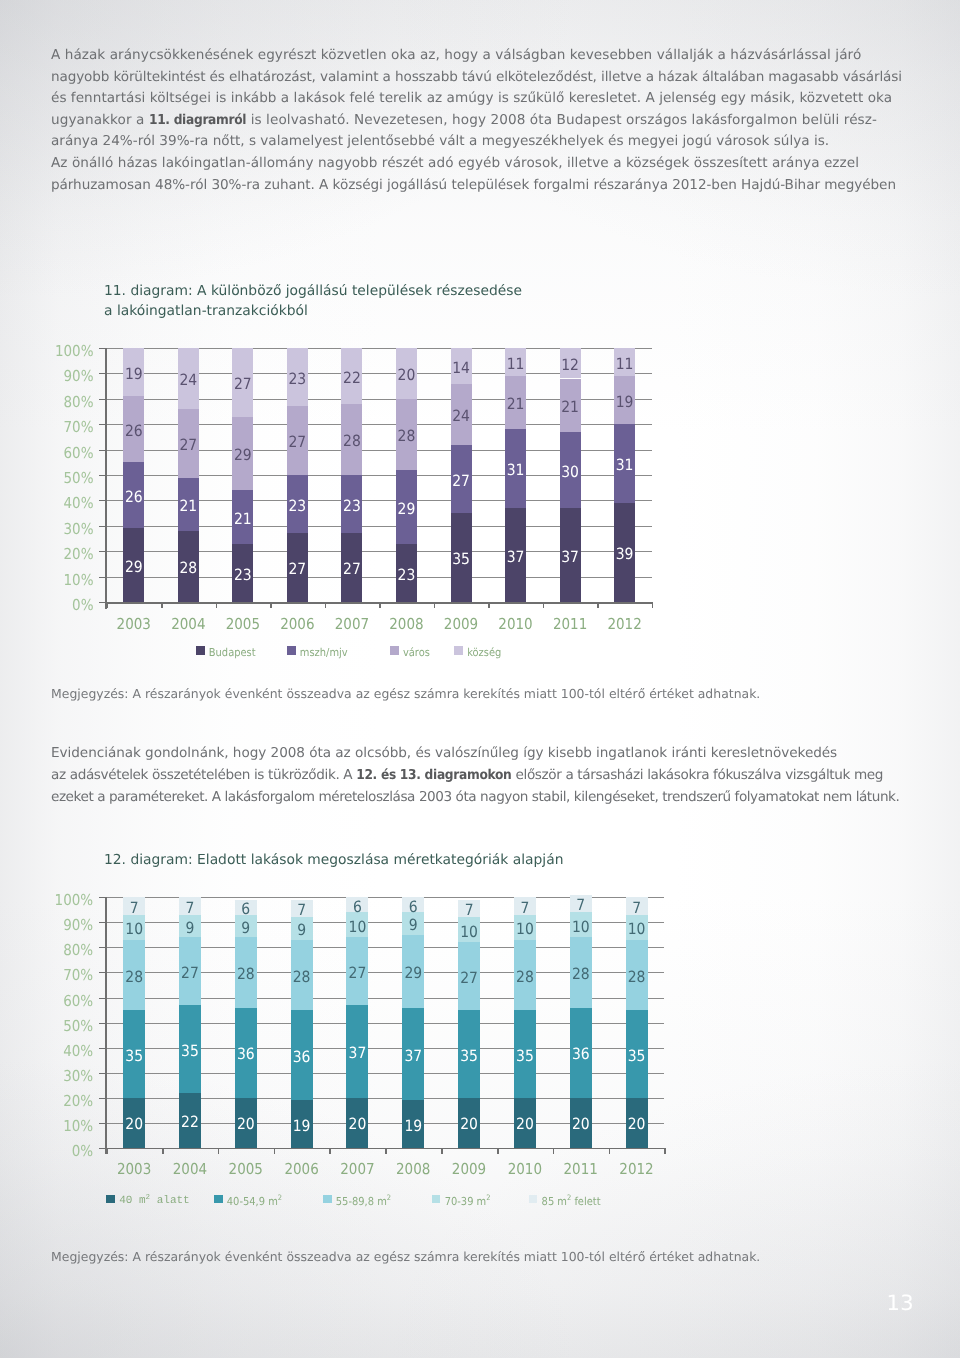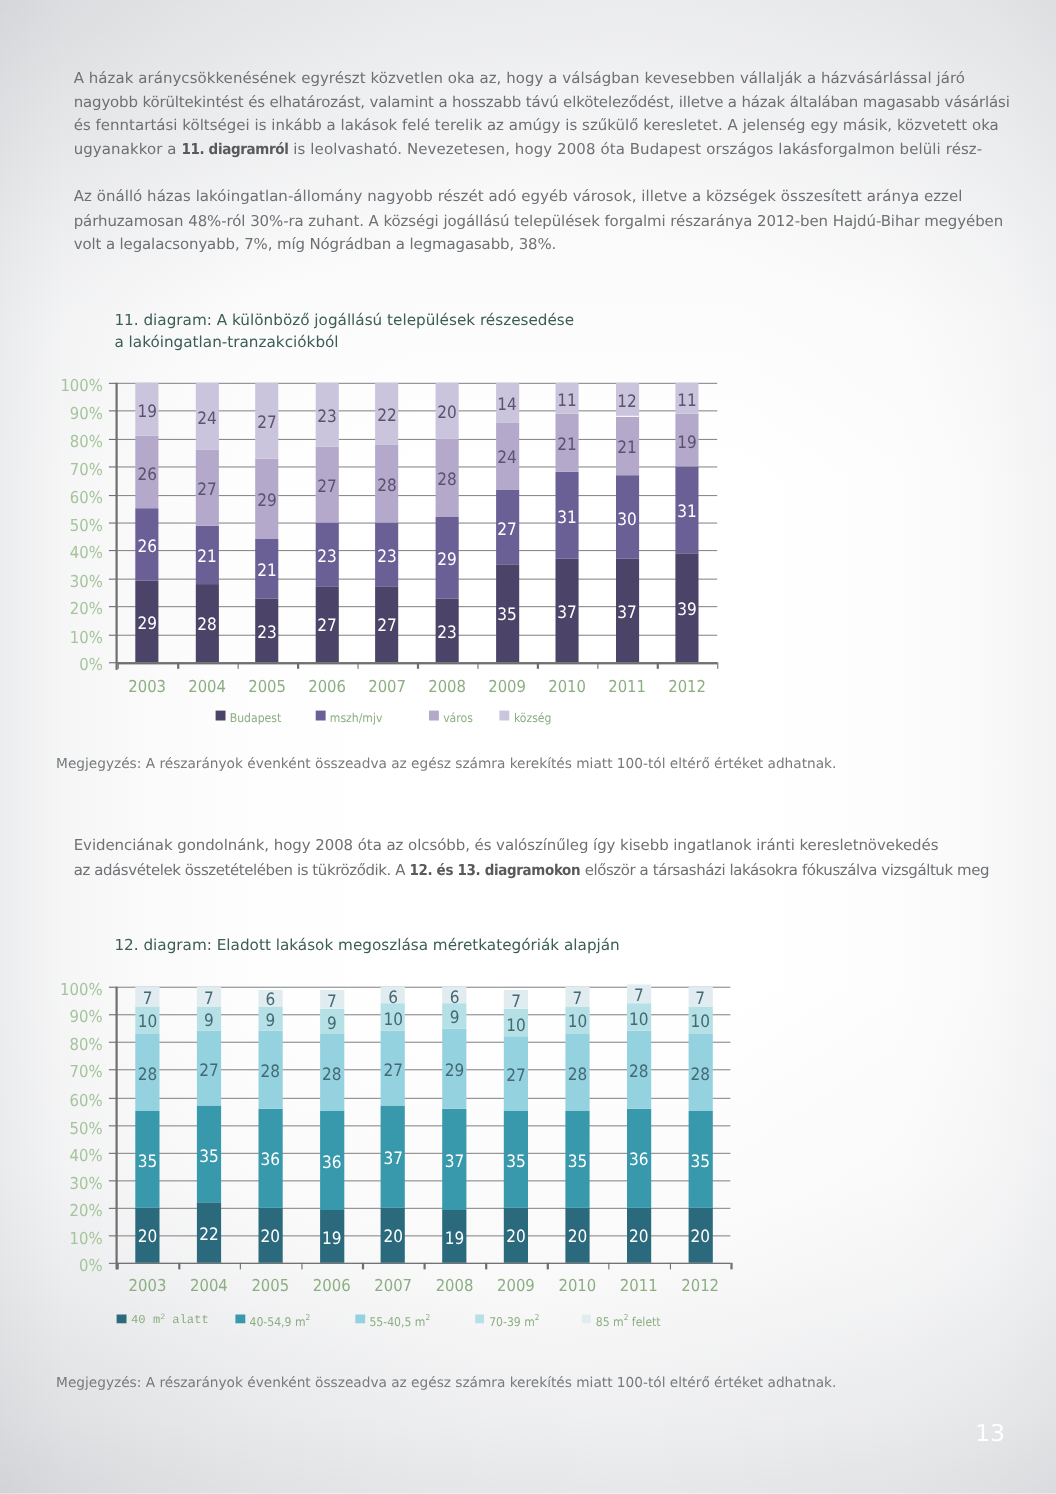--- a/index.html
+++ b/index.html
@@ -18,21 +18,21 @@
     radial-gradient(60% 22% at 100% 0%, rgba(185,187,192,0.15) 0%, rgba(255,255,255,0) 100%),
     radial-gradient(60% 22% at 0% 100%, rgba(175,177,183,0.22) 0%, rgba(255,255,255,0) 100%),
     radial-gradient(60% 22% at 100% 100%, rgba(185,187,192,0.15) 0%, rgba(255,255,255,0) 100%),
     linear-gradient(to bottom, rgba(188,190,195,0.26) 0%, rgba(196,198,203,0.19) 6%, rgba(210,212,216,0.10) 16%, rgba(255,255,255,0) 32%),
     linear-gradient(to top, rgba(182,184,189,0.30) 0%, rgba(192,194,199,0.22) 5%, rgba(208,210,214,0.12) 15%, rgba(255,255,255,0) 34%),
     linear-gradient(to right, rgba(186,188,193,0.27) 0%, rgba(198,200,205,0.17) 6%, rgba(210,212,216,0.10) 15%, rgba(230,232,235,0.05) 24%, rgba(255,255,255,0) 40%),
     linear-gradient(to left, rgba(192,194,199,0.21) 0%, rgba(204,206,210,0.13) 6%, rgba(218,220,224,0.06) 15%, rgba(255,255,255,0) 30%);
 }
 .content{position:absolute;inset:0;}
 
-p.body{position:absolute;margin:16px;color:#6e7073;font-size:13.6px;line-height:20px;white-space:nowrap;}
+p.body{position:absolute;margin:0;color:#6e7073;font-size:13.6px;line-height:20px;white-space:nowrap;}
 p.body b{color:#58595b;font-weight:700;font-family:"DejaVu Sans Condensed","DejaVu Sans",sans-serif;letter-spacing:-0.3px;}
 
 p.note{position:absolute;margin:0;color:#77797c;font-size:12.45px;line-height:17px;white-space:nowrap;}
 
 p.chart-title{position:absolute;margin:0;color:#3b5d56;font-size:13.85px;line-height:20px;white-space:nowrap;}
 
 .plot-bg{position:absolute;background:transparent;}
 .gridwrap{position:absolute;}
 .gl{position:absolute;left:0;right:0;height:1px;background:#8b8b8b;}
 .yaxis{position:absolute;width:1.6px;background:#6f6f6f;}
@@ -63,23 +63,23 @@
 </head>
 <body>
 
 <div class="page"></div>
 <div class="sheen"></div>
 <div class="content">
 <p class="body" style="left:51px;top:44.9px;letter-spacing:0.057px;"><span>A házak aránycsökkenésének egyrészt közvetlen oka az, hogy a válságban kevesebben vállalják a házvásárlással járó</span></p>
 <p class="body" style="left:51px;top:88.1px;letter-spacing:0.033px;"><span>és fenntartási költségei is inkább a lakások felé terelik az amúgy is szűkülő keresletet. A jelenség egy másik, közvetett oka</span></p>
 <p class="body" style="left:51px;top:66.5px;letter-spacing:-0.131px;"><span>nagyobb körültekintést és elhatározást, valamint a hosszabb távú elköteleződést, illetve a házak általában magasabb vásárlási</span></p>
 <p class="body" style="left:51px;top:109.7px;letter-spacing:0.093px;"><span>ugyanakkor a </span><b>11. diagramról</b><span> is leolvasható. Nevezetesen, hogy 2008 óta Budapest országos lakásforgalmon belüli rész-</span></p>
+<p class="body" style="left:51px;top:131.3px;letter-spacing:-0.002px;"><span>aránya 24%-ról 39%-ra nőtt, s valamelyest jelentősebbé vált a megyeszékhelyek és megyei jogú városok súlya is.</span></p>
 <p class="body" style="left:51px;top:152.9px;letter-spacing:0.053px;"><span>Az önálló házas lakóingatlan-állomány nagyobb részét adó egyéb városok, illetve a községek összesített aránya ezzel</span></p>
 <p class="body" style="left:51px;top:174.5px;letter-spacing:-0.064px;"><span>párhuzamosan 48%-ról 30%-ra zuhant. A községi jogállású települések forgalmi részaránya 2012-ben Hajdú-Bihar megyében</span></p>
-<p class="body" style="left:51px;top:196.1px;letter-spacing:-0.105px;"><span>volt a legalacsonyabb, 7%, míg Nógrádban a legmagasabb, 38%.</span></p>
 <p class="chart-title" style="left:104px;top:281.0px;">11. diagram: A különböző jogállású települések részesedése</p>
 <p class="chart-title" style="left:104px;top:301.0px;">a lakóingatlan-tranzakciókból</p>
 <div class="plot-bg" style="left:106.5px;top:348.0px;width:545.4px;height:254.0px;"></div>
 <div class="gridwrap" style="left:106.5px;top:348.0px;width:545.4px;height:254.0px;">
 <div class="gl" style="top:0.00px;"></div>
 <div class="gl" style="top:25.40px;"></div>
 <div class="gl" style="top:50.80px;"></div>
 <div class="gl" style="top:76.20px;"></div>
 <div class="gl" style="top:101.60px;"></div>
 <div class="gl" style="top:127.00px;"></div>
@@ -296,20 +296,21 @@
         <span>város</span>
       </div>
 <div class="lgi" style="left:454.4px;">
         <span class="lgsq" style="background:#cbc4dd;"></span>
         <span>község</span>
       </div>
 </div>
 <p class="note" style="left:51px;top:685px;">Megjegyzés: A részarányok évenként összeadva az egész számra kerekítés miatt 100-tól eltérő értéket adhatnak.</p>
 <p class="body" style="left:51px;top:743.0px;letter-spacing:-0.049px;"><span>Evidenciának gondolnánk, hogy 2008 óta az olcsóbb, és valószínűleg így kisebb ingatlanok iránti keresletnövekedés</span></p>
 <p class="body" style="left:51px;top:765.0px;letter-spacing:-0.371px;"><span>az adásvételek összetételében is tükröződik. A </span><b>12. és 13. diagramokon</b><span> először a társasházi lakásokra fókuszálva vizsgáltuk meg</span></p>
+<p class="body" style="left:51px;top:787.0px;letter-spacing:-0.446px;"><span>ezeket a paramétereket. A lakásforgalom méreteloszlása 2003 óta nagyon stabil, kilengéseket, trendszerű folyamatokat nem látunk.</span></p>
 <p class="chart-title" style="left:104px;top:850.0px;">12. diagram: Eladott lakások megoszlása méretkategóriák alapján</p>
 <div class="plot-bg" style="left:106.2px;top:897.4px;width:558.2px;height:250.3px;"></div>
 <div class="gridwrap" style="left:106.2px;top:897.4px;width:558.2px;height:250.3px;">
 <div class="gl" style="top:0.00px;"></div>
 <div class="gl" style="top:25.03px;"></div>
 <div class="gl" style="top:50.06px;"></div>
 <div class="gl" style="top:75.09px;"></div>
 <div class="gl" style="top:100.12px;"></div>
 <div class="gl" style="top:125.15px;"></div>
 <div class="gl" style="top:150.18px;"></div>
@@ -549,21 +550,21 @@
         <span> alatt</span>
       </div>
 <div class="lgi" style="left:214.0px;">
         <span class="lgsq" style="background:#3898ac;"></span>
         <span>40-54,9 m</span>
         <sup>2</sup>
         <span></span>
       </div>
 <div class="lgi" style="left:323.0px;">
         <span class="lgsq" style="background:#95d2e0;"></span>
-        <span>55-40,5 m</span>
+        <span>55-89,8 m</span>
         <sup>2</sup>
         <span></span>
       </div>
 <div class="lgi" style="left:431.9px;">
         <span class="lgsq" style="background:#b5e0e6;"></span>
         <span>70-39 m</span>
         <sup>2</sup>
         <span></span>
       </div>
 <div class="lgi" style="left:528.8px;">

